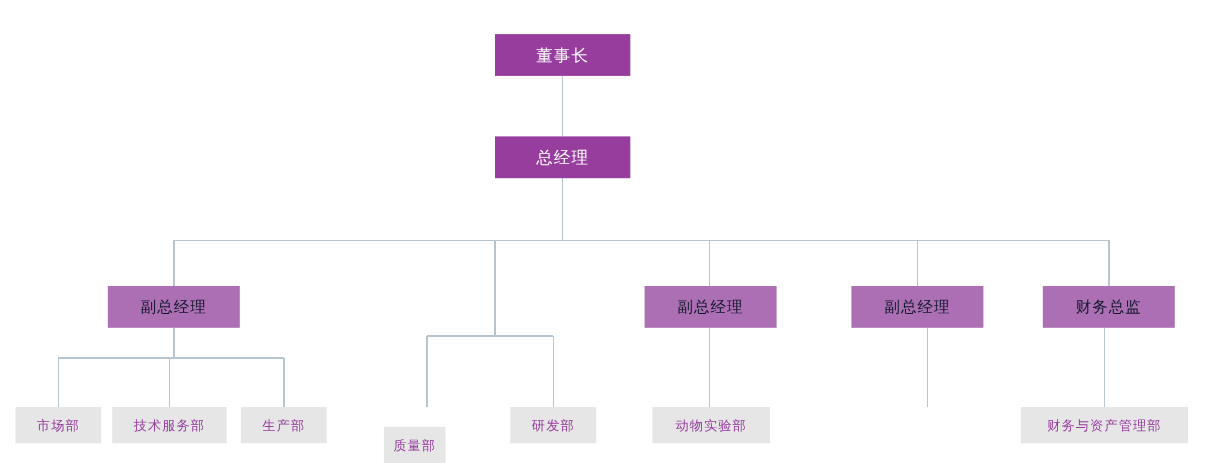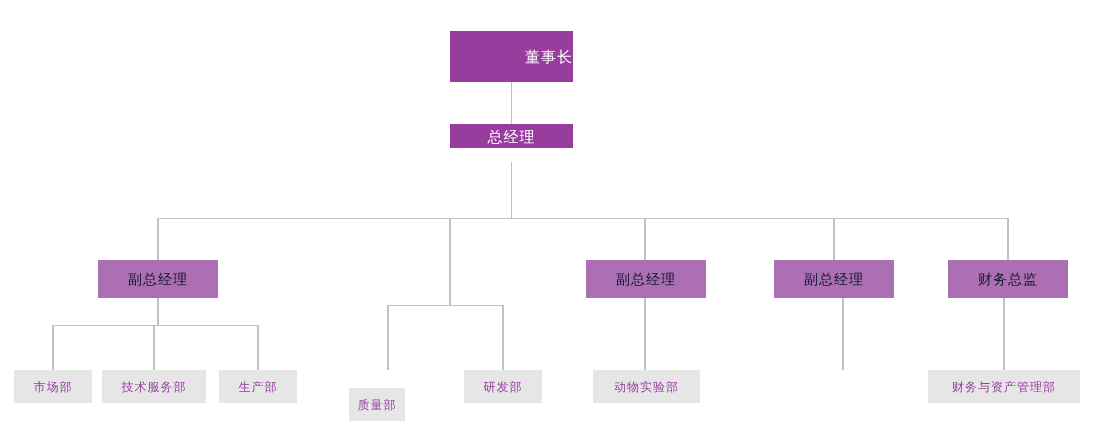--- a/index.html
+++ b/index.html
@@ -40,28 +40,27 @@
     letter-spacing: 1px;
   }
   .node-label {
     display: block;
     line-height: 1;
   }
   .level-1 {
     background: #963D9E;
     color: #ffffff;
     font-size: 15px;
-    height: 51px;
-    justify-content: flex-end;
+    height: 38px;
   }
   .level-2 {
     background: #963D9E;
     color: #ffffff;
     font-size: 15px;
-    height: 24px;
+    height: 38px;
   }
   .level-3 {
     background: #AC6FB4;
     color: #0f172a;
     font-size: 14px;
     height: 38px;
   }
   .leaf {
     background: #E6E6E6;
     color: #963D9E;

